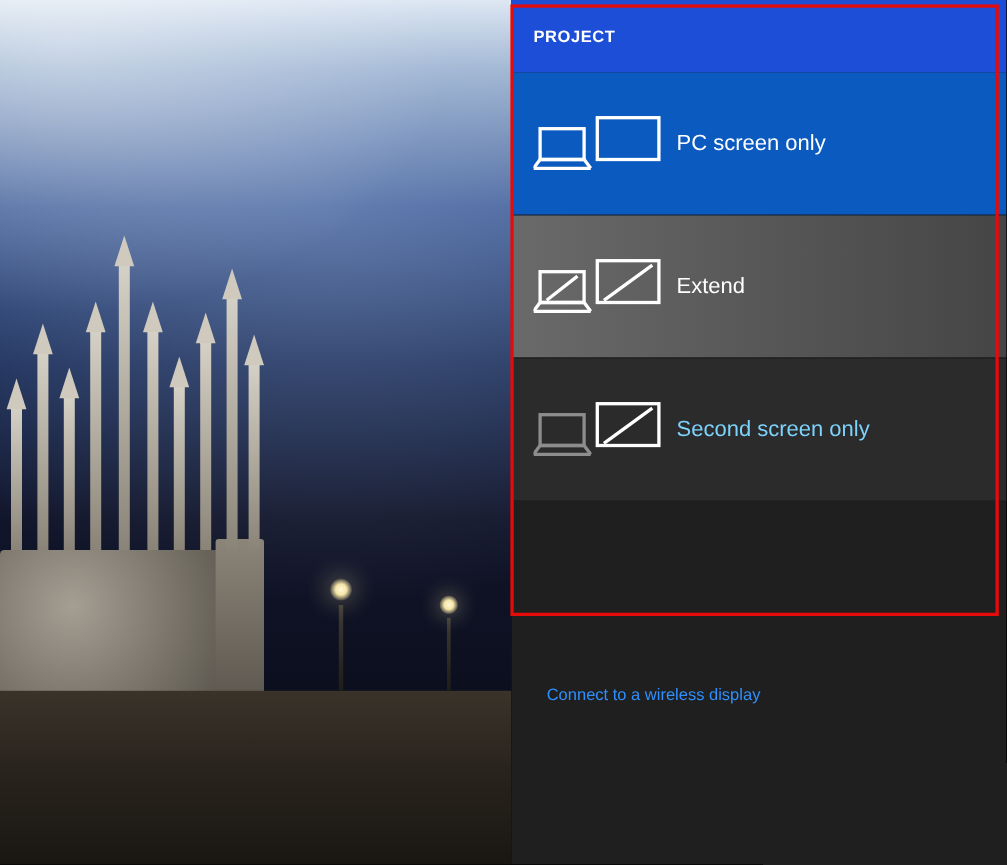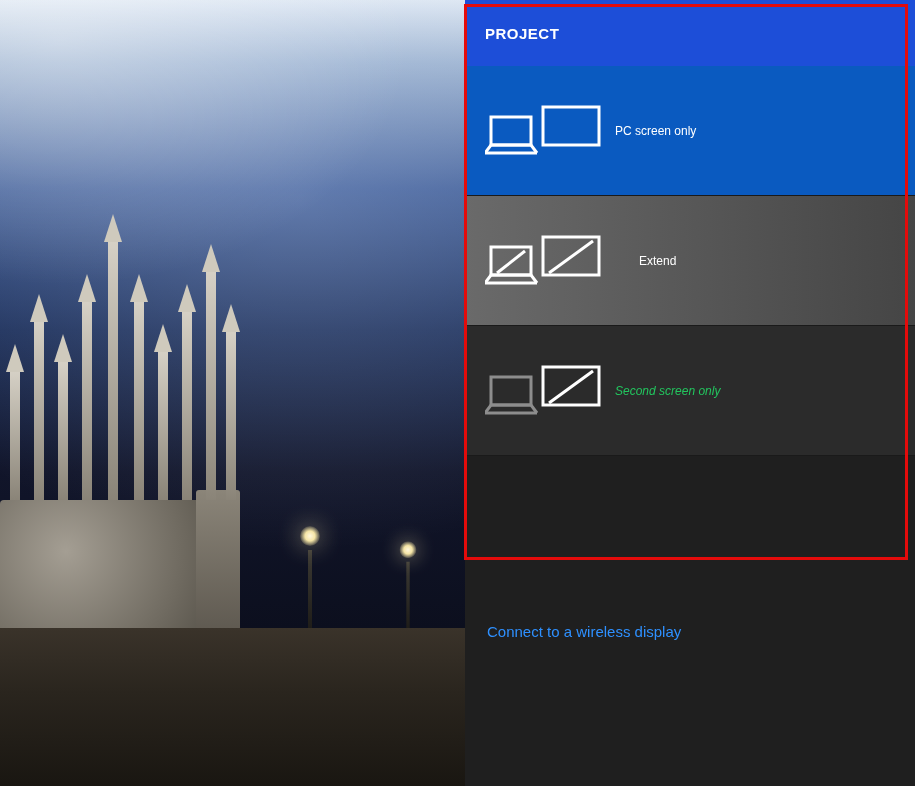--- a/index.html
+++ b/index.html
@@ -114,44 +114,44 @@
     display: flex;
     align-items: center;
     padding-left: 20px;
     background: #2b2b2b;
     color: #fff;
     cursor: default;
     border-bottom: 1px solid #1a1a1a;
     box-sizing: border-box;
   }
   .option.selected { background: #0a5ac0; }
-  .option.hoverish { background: linear-gradient(to right, #6a6a6a 0%, #454545 100%); gap: 24px; }
-  .option.disabledish .option-label { color: #22c55e; font-style: italic; }
+  .option.hoverish { background: linear-gradient(to right, #6a6a6a 0%, #454545 100%); }
+  .option.disabledish .option-label { color: #7dd3fc; }
   .option.disabledish svg { stroke: #8d8d8d; }
   .icon-wrap {
     width: 130px;
     display: flex;
     align-items: center;
     justify-content: flex-start;
   }
   .option-label {
-    font-size: 12px;
+    font-size: 20px;
     font-weight: 400;
   }
   .option svg {
     stroke: #fff;
     stroke-width: 3;
     fill: none;
     stroke-linejoin: miter;
     stroke-linecap: butt;
   }
 
   .wireless-link {
     position: absolute;
-    left: 22px; top: 623px;
+    left: 32px; top: 623px;
     color: #2e90ff;
     font-size: 15px;
     font-weight: 400;
     cursor: pointer;
   }
 
   
   .highlight-rect {
     position: absolute;
     left: 464px; top: 4px;

